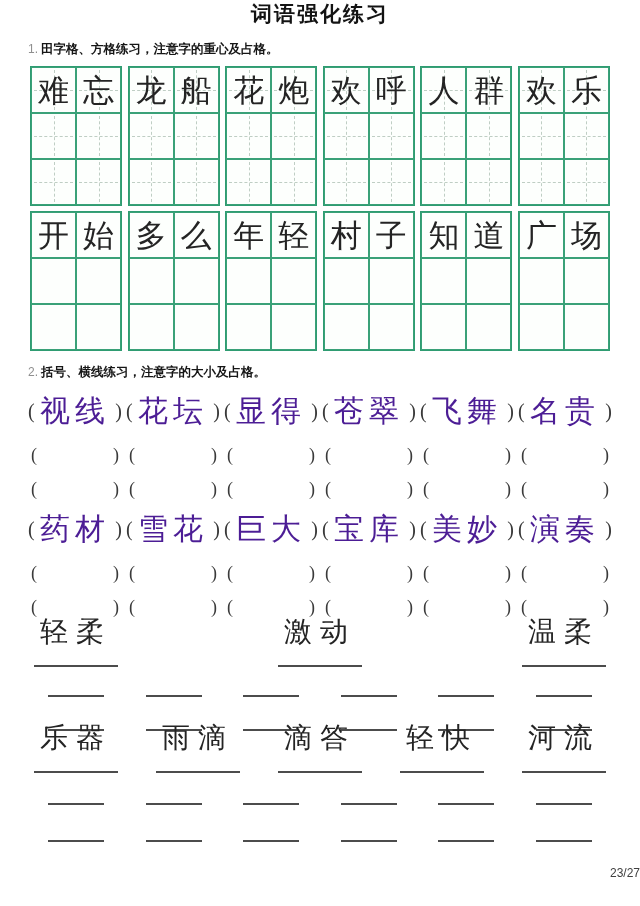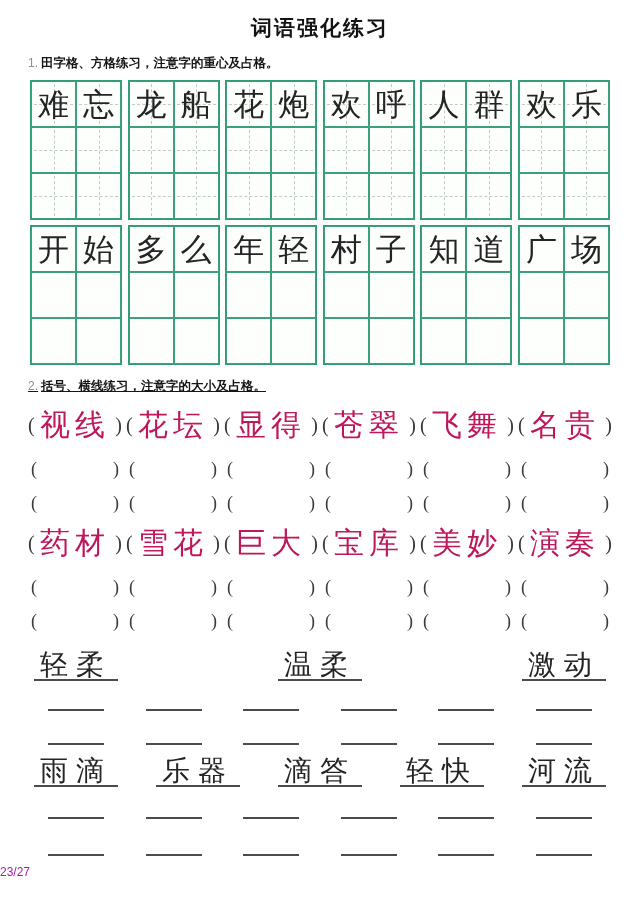--- a/index.html
+++ b/index.html
@@ -6,21 +6,21 @@
   html,body { background:#ffffff; }
   body {
     width:640px; height:906px; margin:0 auto; overflow:hidden;
     font-family:"Liberation Sans","DejaVu Sans",sans-serif; color:#111;
   }
   .page { position:relative; width:640px; height:906px; background:#fff; }
 
   
   .title {
     text-align:center; font-size:21px; font-weight:bold; letter-spacing:2px;
-    padding-top:14px; color:#131313;
+    color:#131313;
   }
   .sec-label { margin:13px 0 0 28px; font-size:12.5px; font-weight:bold; color:#161616; }
   .sec-num  { color:#8f8f8f; font-weight:normal; margin-right:3px; font-size:12px; }
 
   
   .grid-row { display:flex; justify-content:space-between; margin:8px 30px 0; }
   .grid-row.second { margin-top:5px; }
   .gblock {
     border:1.5px solid #2f9c72; background:#fdfffd;
     display:grid; grid-template-columns:repeat(2,45px); grid-auto-rows:46px;
@@ -42,43 +42,43 @@
   .pcol { width:94px; display:flex; align-items:center; justify-content:space-between; }
   .prow.words  { height:48px; margin-top:6px; }
   .prow.blanks { height:24px; }
   .prow.b1 { margin-top:8px; }
   .prow.b2 { margin-top:10px; }
   .prow.w2 { margin-top:4px; }
   .pp { font-size:18px; color:#3a3a3a; font-family:"Liberation Serif","DejaVu Serif",serif; }
   .pword .pp { font-size:20px; }
   .pchars {
     font-family:"Liberation Serif","DejaVu Serif",serif; font-size:30px; line-height:1;
-    letter-spacing:5px; color:#be185d; white-space:nowrap;
+    letter-spacing:5px; color:#4c1d95; white-space:nowrap;
   }
   .pempty { padding:0 3px; }
 
   
   .lrow { display:flex; justify-content:space-between; margin:0 34px; align-items:flex-end; }
   .lcol { width:84px; display:flex; justify-content:center; align-items:flex-end; }
   .lrow.words  { height:42px; }
   .lrow.lw1 { margin-top:6px; }
   .lrow.lb1 { height:30px; }
   .lrow.lb2 { height:34px; }
   .lrow.lb3 { height:32px; }
   .lrow.lb4 { height:37px; }
   .lword {
-    width:84px; text-align:center; padding-bottom:0;
+    width:84px; text-align:center; padding-bottom:19px;
     border-bottom:2.5px solid #4c4c4c;
     font-family:"Liberation Serif","DejaVu Serif",serif; font-size:28px; line-height:1;
     letter-spacing:8px; color:#242424; white-space:nowrap;
   }
   .lblank { width:56px; height:0; border-top:2.5px solid #4c4c4c; }
 
   
-  .footer { text-align:left; margin-top:9px; font-size:12px; color:#a21caf;
+  .footer { text-align:right; margin-top:24px; font-size:12px; color:#404040;
             font-family:"Liberation Sans","DejaVu Sans",sans-serif; }
 </style>
 </head>
 <body>
 
 <div class="page">
 
   <div class="title">词语强化练习</div>
 
   <div class="sec-label">
@@ -228,21 +228,21 @@
       <div class="gcell">
           <span class="gchar">场</span>
         </div>
       <div class="gcell"></div>
         <div class="gcell"></div>
         <div class="gcell"></div>
         <div class="gcell"></div>
     </div>
   </div>
 
-  <div class="sec-label" style="text-decoration:underline;">
+  <div class="sec-label" style="">
     <span class="sec-num">2.</span><span>括号、横线练习，注意字的大小及占格。</span>
   </div>
 
   <div class="prow words">
     <div class="pcol pword">
         <span class="pp">(</span>
         <span class="pchars">视线</span>
         <span class="pp">)</span>
       </div>
     <div class="pcol pword">
@@ -409,25 +409,25 @@
         <span class="pp">(</span>
         <span class="pp">)</span>
       </div>
   </div>
 
   <div class="lrow words lw1">
     <div class="lcol">
         <span class="lword">轻柔</span>
       </div>
     <div class="lcol">
+        <span class="lword">激动</span>
+      </div>
+    <div class="lcol">
         <span class="lword">温柔</span>
       </div>
-    <div class="lcol">
-        <span class="lword">激动</span>
-      </div>
   </div>
 
   <div class="lrow lb1">
     <div class="lcol">
         <span class="lblank"></span>
       </div>
     <div class="lcol">
         <span class="lblank"></span>
       </div>
     <div class="lcol">
@@ -459,24 +459,24 @@
     <div class="lcol">
         <span class="lblank"></span>
       </div>
     <div class="lcol">
         <span class="lblank"></span>
       </div>
   </div>
 
   <div class="lrow words">
     <div class="lcol">
+        <span class="lword">乐器</span>
+      </div>
+    <div class="lcol">
         <span class="lword">雨滴</span>
-      </div>
-    <div class="lcol">
-        <span class="lword">乐器</span>
       </div>
     <div class="lcol">
         <span class="lword">滴答</span>
       </div>
     <div class="lcol">
         <span class="lword">轻快</span>
       </div>
     <div class="lcol">
         <span class="lword">河流</span>
       </div>

